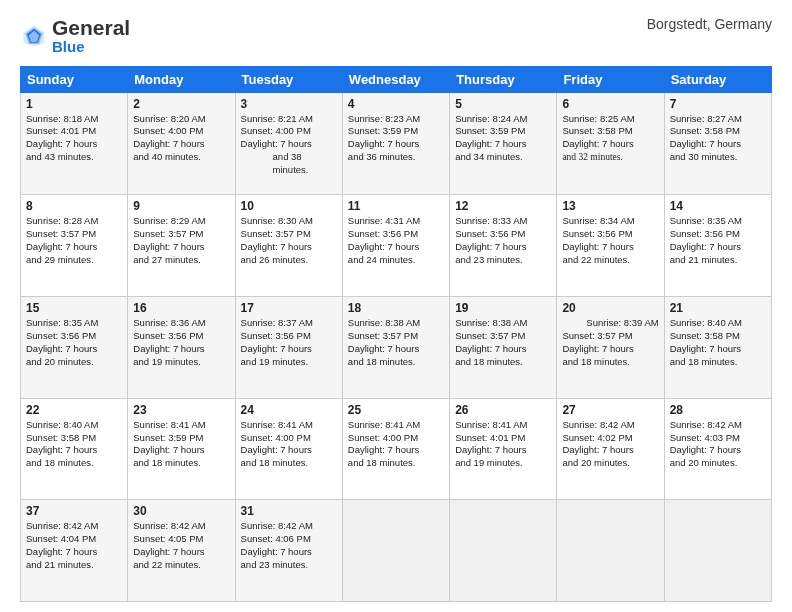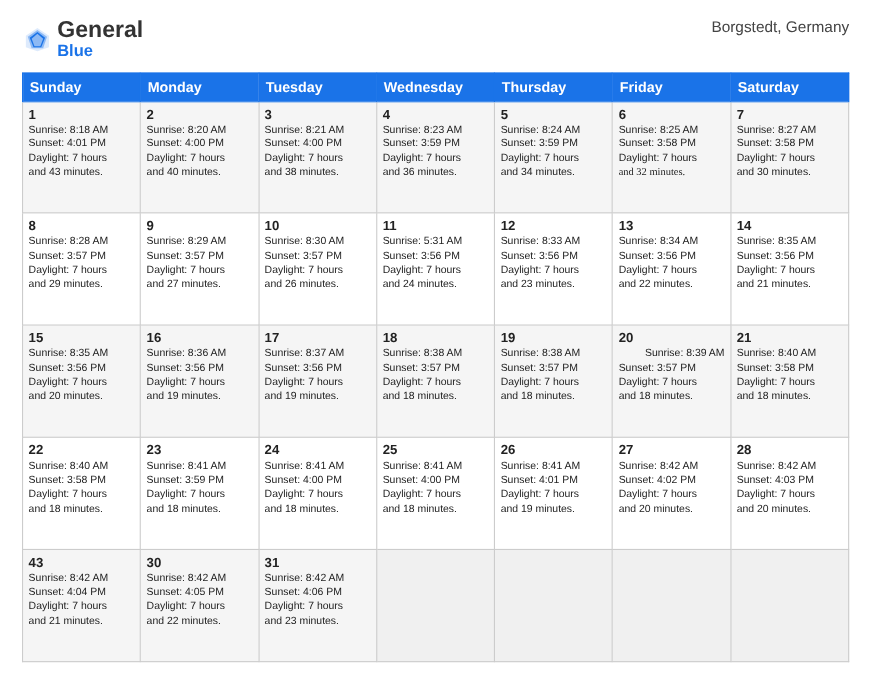--- a/index.html
+++ b/index.html
@@ -137,21 +137,21 @@
             <span style="display:block;line-height:1.35;">Sunrise: 8:20 AM</span>
             <span style="display:block;line-height:1.35;">Sunset: 4:00 PM</span>
             <span style="display:block;line-height:1.35;">Daylight: 7 hours</span>
             <span style="display:block;line-height:1.35;">and 40 minutes.</span>
           </td>
           <td>
             <span class="day-num">3</span>
             <span style="display:block;line-height:1.35;">Sunrise: 8:21 AM</span>
             <span style="display:block;line-height:1.35;">Sunset: 4:00 PM</span>
             <span style="display:block;line-height:1.35;">Daylight: 7 hours</span>
-            <span style="display:block;line-height:1.35;">and 38 minutes.</span>
+            <span style="display:block;line-height:1.35;margin-left:32px;">and 38 minutes.</span>
           </td>
           <td>
             <span class="day-num">4</span>
             <span style="display:block;line-height:1.35;">Sunrise: 8:23 AM</span>
             <span style="display:block;line-height:1.35;">Sunset: 3:59 PM</span>
             <span style="display:block;line-height:1.35;">Daylight: 7 hours</span>
             <span style="display:block;line-height:1.35;">and 36 minutes.</span>
           </td>
           <td>
             <span class="day-num">5</span>
@@ -192,21 +192,21 @@
           </td>
           <td>
             <span class="day-num">10</span>
             <span style="display:block;line-height:1.35;">Sunrise: 8:30 AM</span>
             <span style="display:block;line-height:1.35;">Sunset: 3:57 PM</span>
             <span style="display:block;line-height:1.35;">Daylight: 7 hours</span>
             <span style="display:block;line-height:1.35;">and 26 minutes.</span>
           </td>
           <td>
             <span class="day-num">11</span>
-            <span style="display:block;line-height:1.35;">Sunrise: 5:31 AM</span>
+            <span style="display:block;line-height:1.35;">Sunrise: 4:31 AM</span>
             <span style="display:block;line-height:1.35;">Sunset: 3:56 PM</span>
             <span style="display:block;line-height:1.35;">Daylight: 7 hours</span>
             <span style="display:block;line-height:1.35;">and 24 minutes.</span>
           </td>
           <td>
             <span class="day-num">12</span>
             <span style="display:block;line-height:1.35;">Sunrise: 8:33 AM</span>
             <span style="display:block;line-height:1.35;">Sunset: 3:56 PM</span>
             <span style="display:block;line-height:1.35;">Daylight: 7 hours</span>
             <span style="display:block;line-height:1.35;">and 23 minutes.</span>
@@ -323,21 +323,21 @@
           <td>
             <span class="day-num">28</span>
             <span style="display:block;line-height:1.35;">Sunrise: 8:42 AM</span>
             <span style="display:block;line-height:1.35;">Sunset: 4:03 PM</span>
             <span style="display:block;line-height:1.35;">Daylight: 7 hours</span>
             <span style="display:block;line-height:1.35;">and 20 minutes.</span>
           </td>
         </tr>
         <tr>
           <td>
-            <span class="day-num">43</span>
+            <span class="day-num">37</span>
             <span style="display:block;line-height:1.35;">Sunrise: 8:42 AM</span>
             <span style="display:block;line-height:1.35;">Sunset: 4:04 PM</span>
             <span style="display:block;line-height:1.35;">Daylight: 7 hours</span>
             <span style="display:block;line-height:1.35;">and 21 minutes.</span>
           </td>
           <td>
             <span class="day-num">30</span>
             <span style="display:block;line-height:1.35;">Sunrise: 8:42 AM</span>
             <span style="display:block;line-height:1.35;">Sunset: 4:05 PM</span>
             <span style="display:block;line-height:1.35;">Daylight: 7 hours</span>

